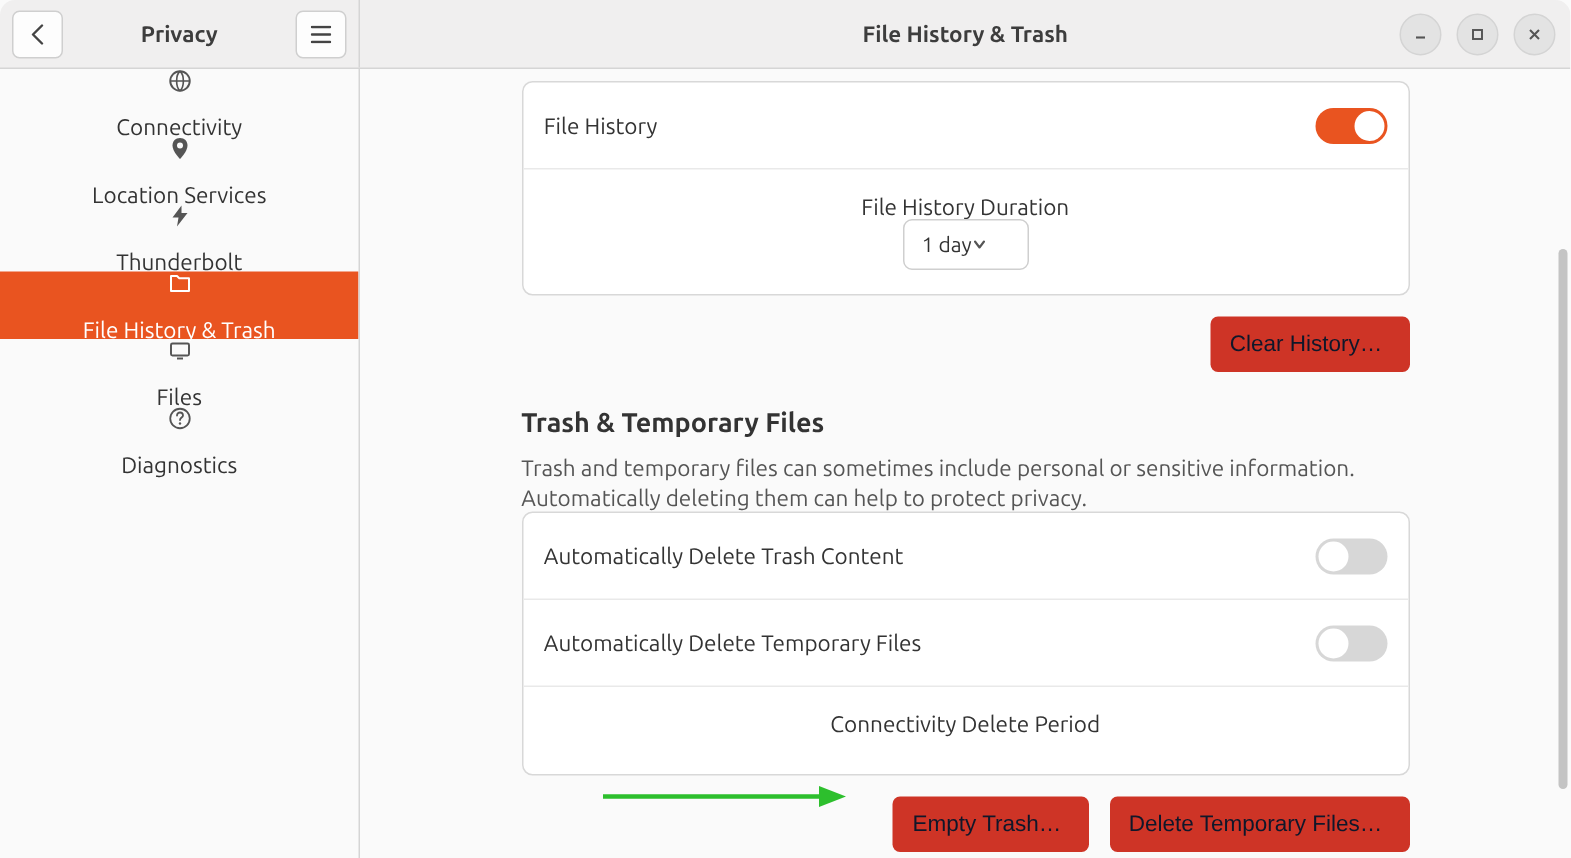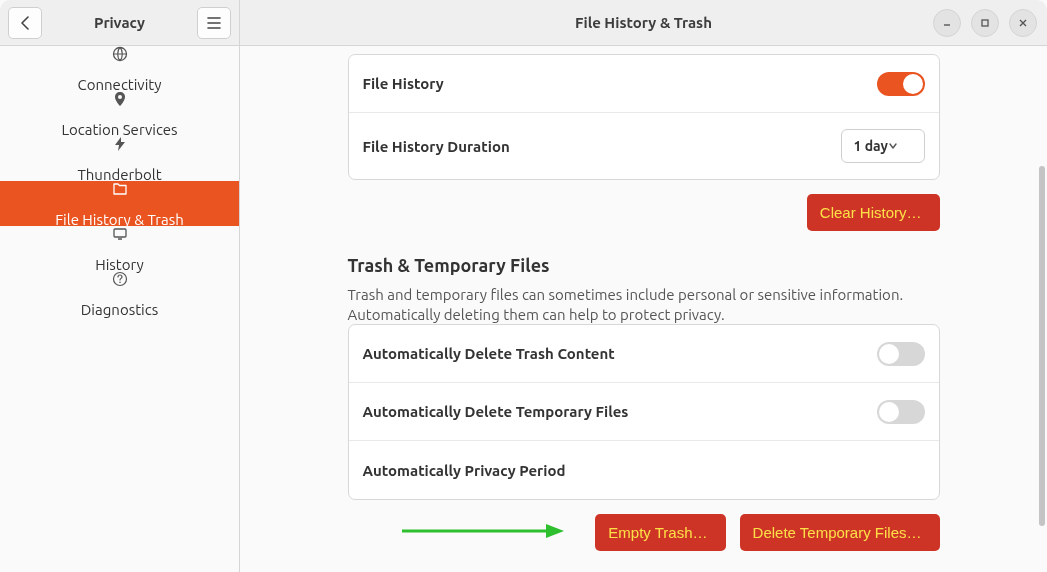--- a/index.html
+++ b/index.html
@@ -145,23 +145,22 @@
       margin-bottom: 14px;
       overflow: hidden;
     }
     .row {
       display: flex;
       align-items: center;
       padding: 16px 14px;
       min-height: 58px;
       justify-content: space-between;
       border-bottom: 1px solid #e9e9e9;
-      font-weight: bold;
-    }
-    .row:last-child { border-bottom: none; }
+    }
+    .row:last-child { border-bottom: none; flex-direction: column; }
     .row-label {
       font-size: 15px;
     }
     .toggle {
       width: 48px;
       height: 24px;
       border-radius: 13px;
       position: relative;
       cursor: pointer;
     }
@@ -196,21 +195,21 @@
     }
     .btn {
       padding: 10px 18px;
       border-radius: 5px;
       font-size: 15px;
       cursor: pointer;
       border: none;
     }
     .btn-danger {
       background: #ce3426;
-      color: #fde047;
+      color: #0f172a;
       padding-left: 13px;
     }
     .section-title {
       font-weight: 700;
       font-size: 18px;
       margin-bottom: 10px;
       color: #333;
       margin-top: 16px;
     }
     .section-desc {
@@ -318,21 +317,21 @@
         </span>
         <span>File History &amp; Trash</span>
       </div>
       <div class="sidebar-item">
         <span class="icon">
           <svg width="16" height="16" viewBox="0 0 16 16">
               <rect x="2" y="3" width="12" height="8" rx="1" stroke="currentColor" stroke-width="1.3" fill="none"></rect>
               <path d="M6 13 H10" stroke="currentColor" stroke-width="1.3"></path>
             </svg>
         </span>
-        <span>History</span>
+        <span>Files</span>
       </div>
       <div class="sidebar-item">
         <span class="icon">
           <svg width="16" height="16" viewBox="0 0 16 16">
               <circle cx="8" cy="8" r="6.5" stroke="currentColor" stroke-width="1.2" fill="none"></circle>
               <path d="M6 6 C6 4.5 7 4 8 4 C9 4 10 4.7 10 6 C10 7.3 8 7.5 8 9" stroke="currentColor" stroke-width="1.2" fill="none" stroke-linecap="round"></path>
               <circle cx="8" cy="11.3" r="0.8" fill="currentColor"></circle>
             </svg>
         </span>
         <span>Diagnostics</span>
@@ -375,21 +374,21 @@
                   <div class="knob"></div>
                 </div>
             </div>
             <div class="row">
               <span class="row-label">Automatically Delete Temporary Files</span>
               <div class="toggle off">
                   <div class="knob"></div>
                 </div>
             </div>
             <div class="row">
-              <span class="row-label">Automatically Privacy Period</span>
+              <span class="row-label">Connectivity Delete Period</span>
             </div>
           </div>
 
           <div class="btn-row">
             <button class="btn btn-danger">Empty Trash…</button>
             <button class="btn btn-danger">Delete Temporary Files…</button>
           </div>
         </div>
       </div>
 

